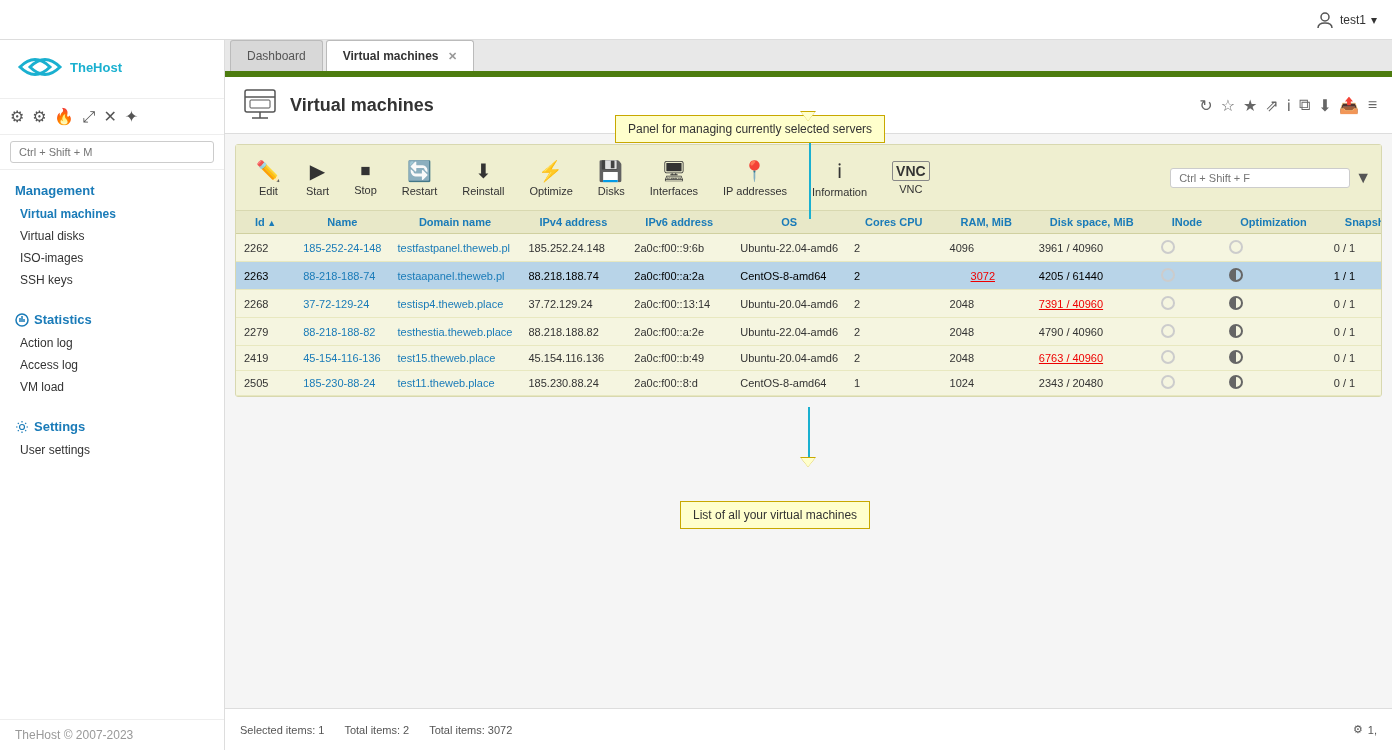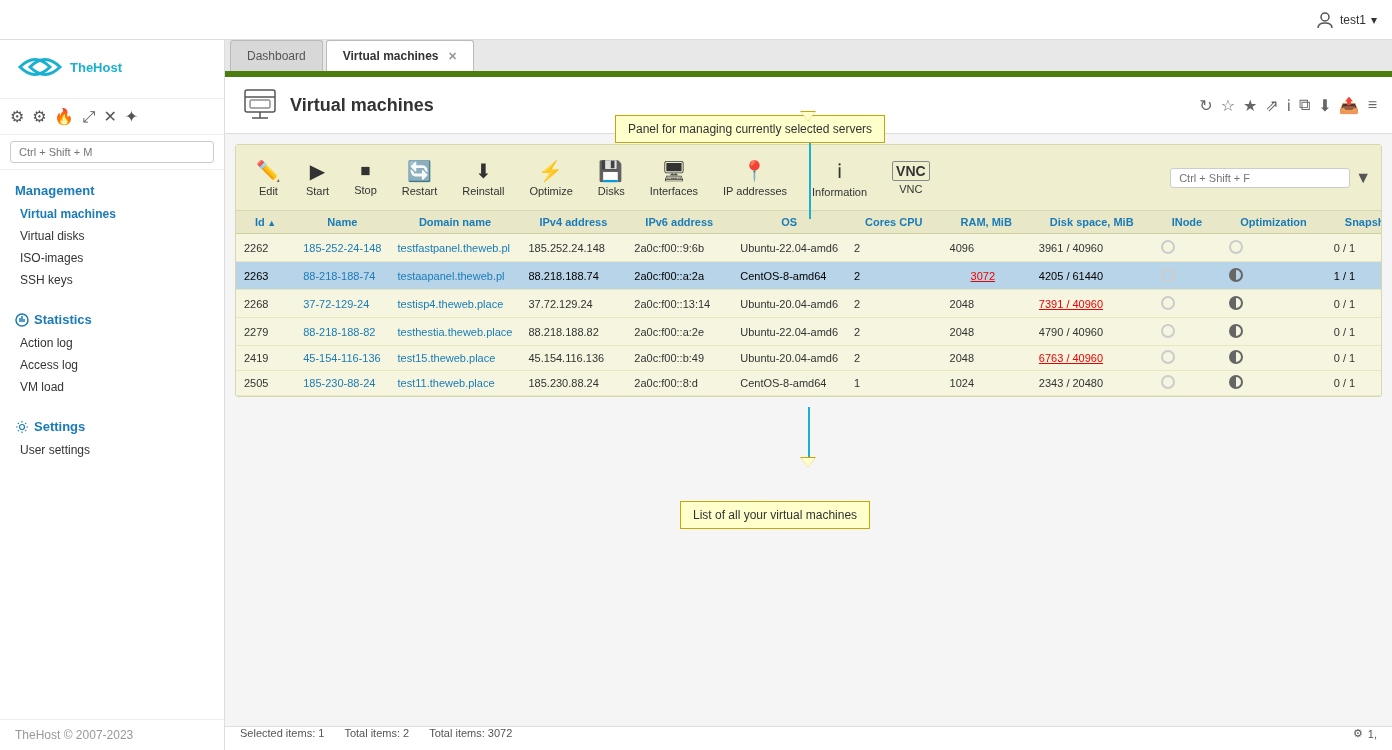--- a/index.html
+++ b/index.html
@@ -285,25 +285,25 @@
     .vm-table td {
       padding: 4px 8px;
       border-bottom: 1px solid #e8e8c0;
       white-space: nowrap;
     }
     .vm-table tr.selected { background: #b8d4e8 !important; color: #000; }
     .vm-table tr.selected td { color: #000; }
 
     
     #statusbar {
-      height: 24px;
+      height: 42px;
       background: #fff;
       border-top: 1px solid #ddd;
       display: flex;
-      align-items: flex-start;
+      align-items: center;
       padding: 0 15px;
       gap: 20px;
       font-size: 11px;
       color: #555;
       flex-shrink: 0;
     }
     #statusbar .status-right {
       margin-left: auto;
       display: flex;
       align-items: center;

